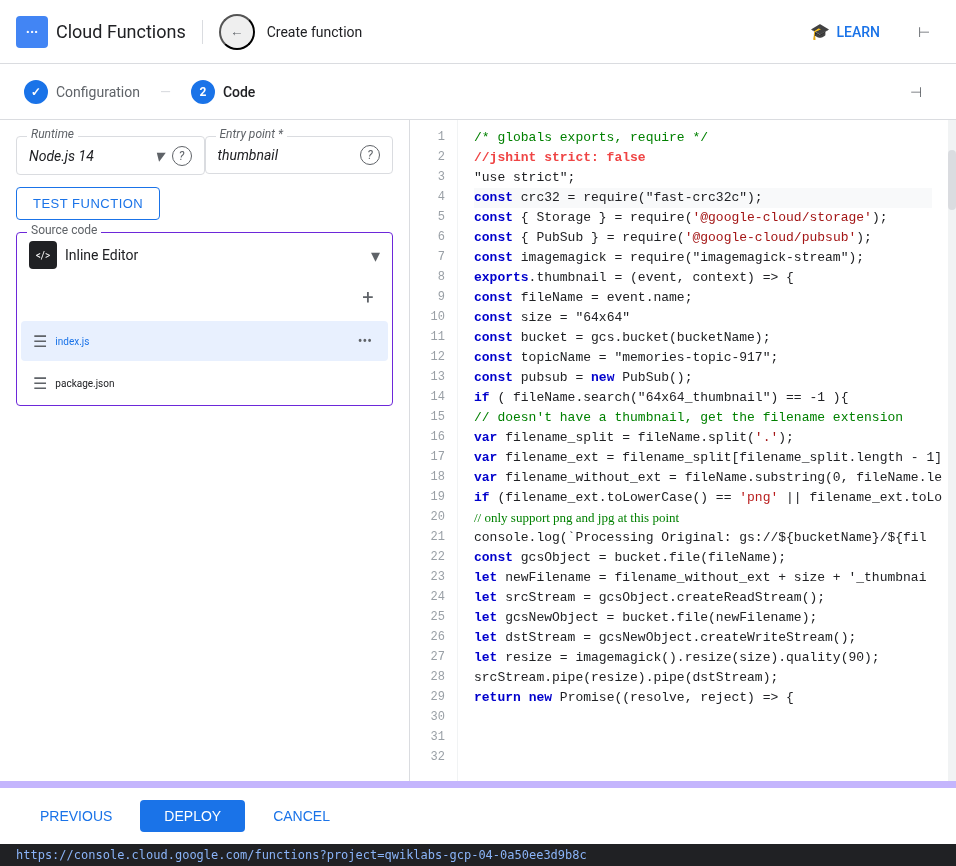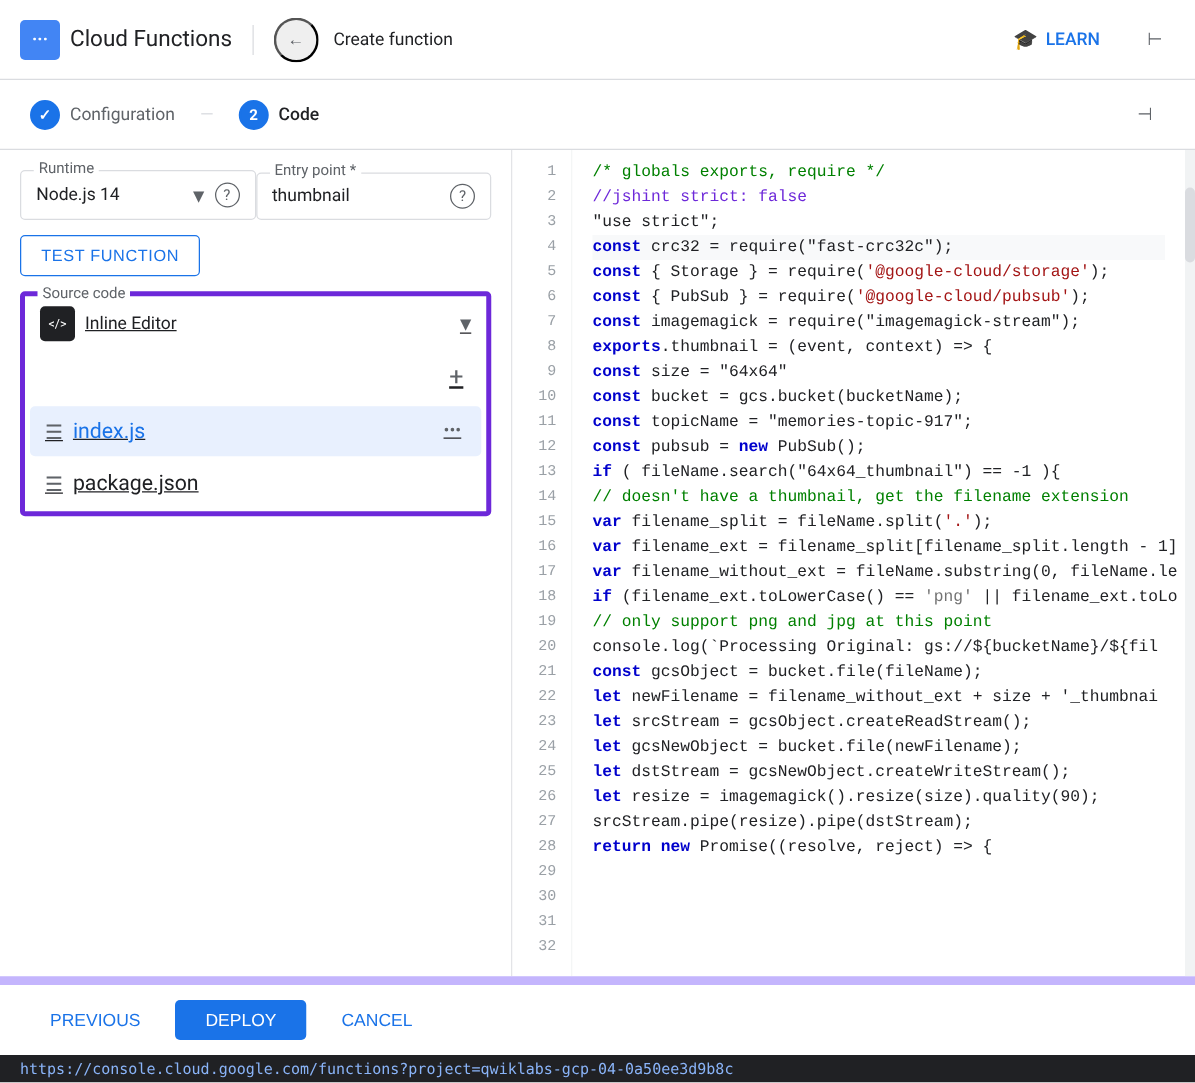--- a/index.html
+++ b/index.html
@@ -53,37 +53,37 @@
     .help-icon { width: 20px; height: 20px; border-radius: 50%; border: 1px solid #5f6368; display: flex; align-items: center; justify-content: center; font-size: 12px; color: #5f6368; cursor: pointer; }
 
     .test-function-btn {
       display: inline-flex; align-items: center; padding: 8px 16px;
       border: 1px solid #1a73e8; border-radius: 4px; color: #1a73e8;
       font-size: 13px; font-weight: 500; cursor: pointer; width: fit-content;
       background: #fff; letter-spacing: 0.5px;
     }
 
     
-    .source-code-section { border: 4px solid #6d28d9; border-radius: 4px; text-decoration: underline; }
+    .source-code-section { border: 1px solid #6d28d9; border-radius: 4px; }
     .source-code-header { position: relative; padding: 8px 12px; }
     .source-code-label { position: absolute; top: -10px; left: 10px; background: #fff; padding: 0 4px; font-size: 12px; color: #5f6368; }
     .source-code-row { display: flex; align-items: center; gap: 8px; }
     .source-code-icon { width: 28px; height: 28px; background: #202124; border-radius: 4px; display: flex; align-items: center; justify-content: center; color: white; font-size: 10px; }
     .source-code-value { flex: 1; font-size: 14px; color: #202124; }
 
     .add-file-row { display: flex; justify-content: flex-end; padding: 4px 8px 8px; }
     .add-btn { width: 32px; height: 32px; display: flex; align-items: center; justify-content: center; cursor: pointer; color: #5f6368; font-size: 20px; border-radius: 50%; }
 
     .file-item {
       display: flex; align-items: center; padding: 8px 12px; gap: 8px;
       cursor: pointer; border-radius: 4px; margin: 0 4px;
     }
     .file-item.active { background: #e8f0fe; }
     .file-icon { color: #5f6368; font-size: 16px; }
-    .file-name { flex: 1; font-size: 17px; }
+    .file-name { flex: 1; font-size: 10px; }
     .file-item.active .file-name { color: #1a73e8; }
     .file-actions { display: flex; gap: 4px; opacity: 0; }
     .file-action-btn { width: 28px; height: 28px; display: flex; align-items: center; justify-content: center; cursor: pointer; color: #5f6368; border-radius: 50%; }
     .dots-btn { display: flex; align-items: center; justify-content: center; cursor: pointer; color: #5f6368; padding: 4px; }
 
     
     .right-panel { flex: 1; display: flex; flex-direction: column; overflow: hidden; background: #fff; }
     .accessibility-bar { padding: 8px 16px; font-size: 13px; color: #5f6368; border-bottom: 1px solid #f1f3f4; flex-shrink: 0; }
     .code-editor { flex: 1; display: flex; overflow: hidden; font-family: 'Courier New', Courier, monospace; font-size: 13px; }
     .line-numbers { width: 48px; padding: 8px 0; background: #fff; text-align: right; padding-right: 12px; color: #9aa0a6; line-height: 1.5; flex-shrink: 0; border-right: 1px solid #f1f3f4; user-select: none; overflow: hidden; }
@@ -150,21 +150,21 @@
   </div>
   <div class="collapse-right">
     <span>⊣</span>
   </div>
 </div>
 
 <div class="main-content">
 
   <div class="left-panel">
 
-    <div style="display:flex; align-items:flex-end;">
+    <div style="display:flex; align-items:flex-start;font-style:italic;">
 
       <div class="field-group" style="flex:1;">
         <span class="field-label">Runtime</span>
         <div class="field-row">
           <span class="field-value">Node.js 14</span>
           <span class="field-icon">▾</span>
           <div class="help-icon">
             <span>?</span>
           </div>
         </div>
@@ -253,38 +253,39 @@
           <div class="line-number">26</div>
           <div class="line-number">27</div>
           <div class="line-number">28</div>
           <div class="line-number">29</div>
           <div class="line-number">30</div>
           <div class="line-number">31</div>
           <div class="line-number">32</div>
         </div>
       <div class="code-content" id="code-content">
           <div class="code-line"><span style="color:#008000;">/* globals exports, require */</span></div>
-          <div class="code-line"><span style="color:#6d28d9;">//jshint strict: false</span></div>
+          <div class="code-line"><span style="color:#ef4444;font-weight:bold;">//jshint strict: false</span></div>
           <div class="code-line">"use strict";</div>
           <div class="code-line active-line"><span style="color:#0000cc;font-weight:bold;">const</span> crc32 = require("fast-crc32c");</div>
           <div class="code-line"><span style="color:#0000cc;font-weight:bold;">const</span> { Storage } = require(<span style="color:#a31515;">'@google-cloud/storage'</span>);</div>
           <div class="code-line"><span style="color:#0000cc;font-weight:bold;">const</span> { PubSub } = require(<span style="color:#a31515;">'@google-cloud/pubsub'</span>);</div>
           <div class="code-line"><span style="color:#0000cc;font-weight:bold;">const</span> imagemagick = require("imagemagick-stream");</div>
           <div class="code-line"><span style="color:#0000cc;font-weight:bold;">exports</span>.thumbnail = (event, context) =&gt; {</div>
+          <div class="code-line">  <span style="color:#0000cc;font-weight:bold;">const</span> fileName = event.name;</div>
           <div class="code-line">  <span style="color:#0000cc;font-weight:bold;">const</span> size = "64x64"</div>
           <div class="code-line">  <span style="color:#0000cc;font-weight:bold;">const</span> bucket = gcs.bucket(bucketName);</div>
           <div class="code-line">  <span style="color:#0000cc;font-weight:bold;">const</span> topicName = "memories-topic-917";</div>
           <div class="code-line">  <span style="color:#0000cc;font-weight:bold;">const</span> pubsub = <span style="color:#0000cc;font-weight:bold;">new</span> PubSub();</div>
           <div class="code-line">  <span style="color:#0000cc;font-weight:bold;">if</span> ( fileName.search("64x64_thumbnail") == -1 ){</div>
           <div class="code-line"><span style="color:#008000;">    // doesn't have a thumbnail, get the filename extension</span></div>
           <div class="code-line">    <span style="color:#0000cc;font-weight:bold;">var</span> filename_split = fileName.split(<span style="color:#a31515;">'.'</span>);</div>
           <div class="code-line">    <span style="color:#0000cc;font-weight:bold;">var</span> filename_ext = filename_split[filename_split.length - 1]</div>
           <div class="code-line">    <span style="color:#0000cc;font-weight:bold;">var</span> filename_without_ext = fileName.substring(0, fileName.le</div>
-          <div class="code-line">    <span style="color:#0000cc;font-weight:bold;">if</span> (filename_ext.toLowerCase() == <span style="color:#737373;">'png'</span> || filename_ext.toLo</div>
-          <div class="code-line"><span style="color:#008000;">      // only support png and jpg at this point</span></div>
+          <div class="code-line">    <span style="color:#0000cc;font-weight:bold;">if</span> (filename_ext.toLowerCase() == <span style="color:#b91c1c;">'png'</span> || filename_ext.toLo</div>
+          <div class="code-line"><span style="color:#008000;font-family:Liberation Serif, serif;">      // only support png and jpg at this point</span></div>
           <div class="code-line">      console.log(`Processing Original: gs://${bucketName}/${fil</div>
           <div class="code-line">      <span style="color:#0000cc;font-weight:bold;">const</span> gcsObject = bucket.file(fileName);</div>
           <div class="code-line">      <span style="color:#0000cc;font-weight:bold;">let</span> newFilename = filename_without_ext + size + '_thumbnai</div>
           <div class="code-line">      <span style="color:#0000cc;font-weight:bold;">let</span> srcStream = gcsObject.createReadStream();</div>
           <div class="code-line">      <span style="color:#0000cc;font-weight:bold;">let</span> gcsNewObject = bucket.file(newFilename);</div>
           <div class="code-line">      <span style="color:#0000cc;font-weight:bold;">let</span> dstStream = gcsNewObject.createWriteStream();</div>
           <div class="code-line">      <span style="color:#0000cc;font-weight:bold;">let</span> resize = imagemagick().resize(size).quality(90);</div>
           <div class="code-line">      srcStream.pipe(resize).pipe(dstStream);</div>
           <div class="code-line">      <span style="color:#0000cc;font-weight:bold;">return</span> <span style="color:#0000cc;font-weight:bold;">new</span> Promise((resolve, reject) =&gt; {</div>
         </div>

